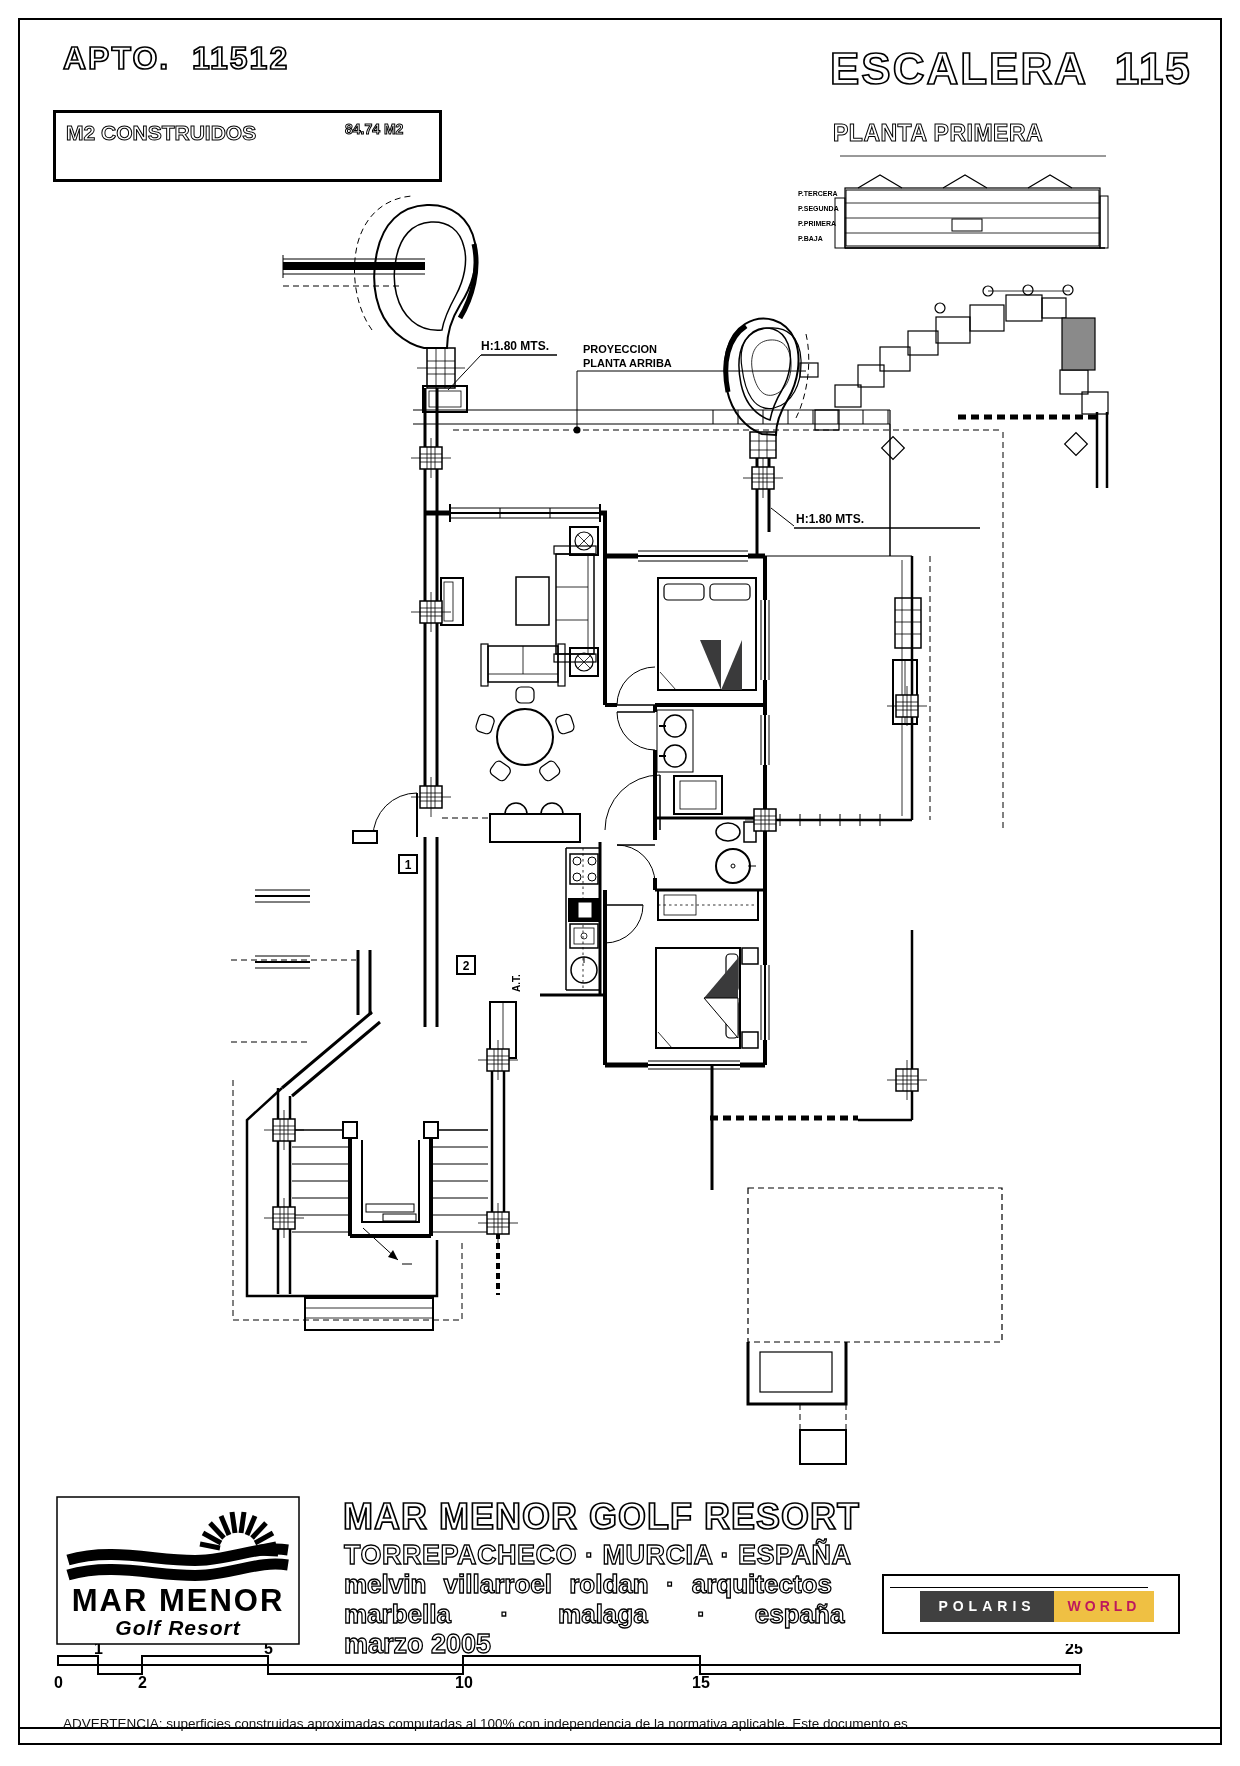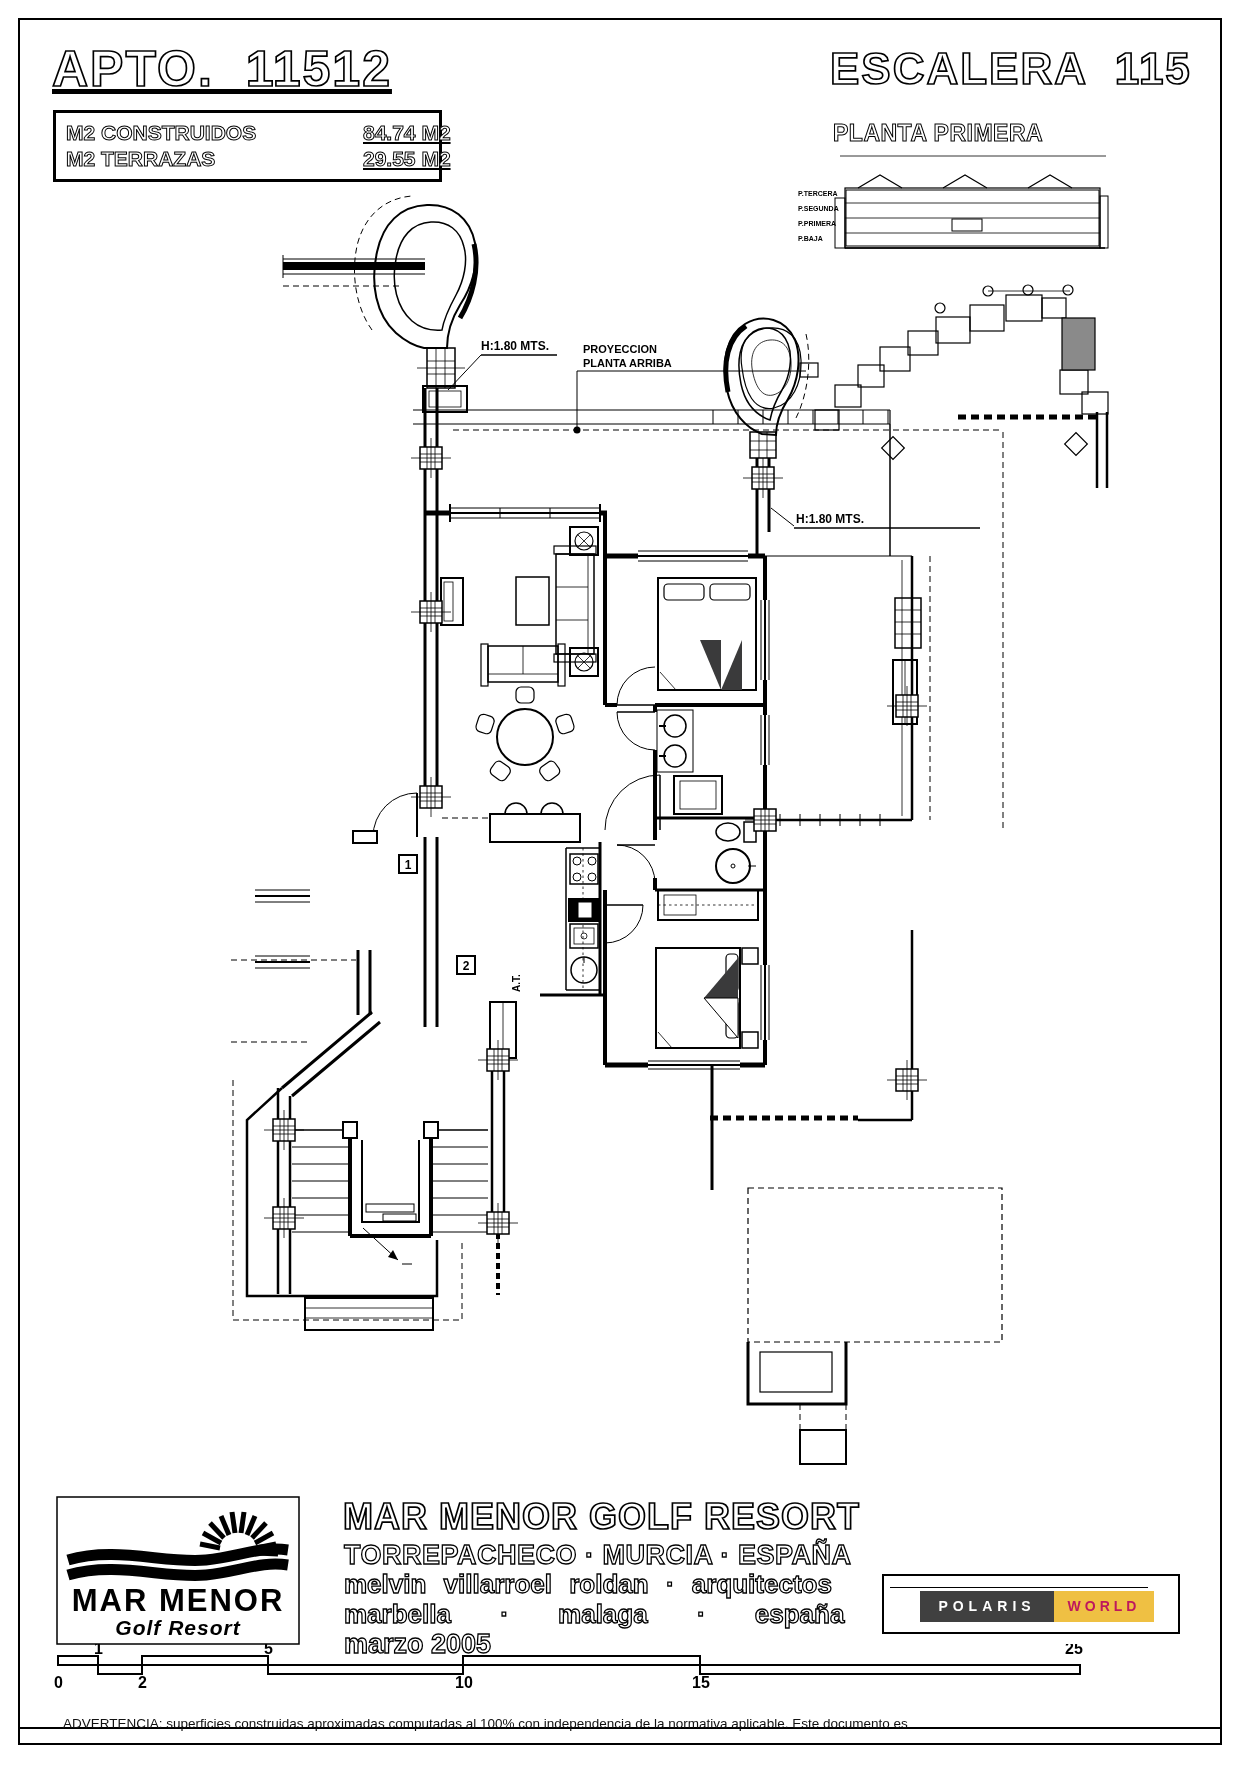--- a/index.html
+++ b/index.html
@@ -5,26 +5,26 @@
   html,body{margin:0;padding:0;background:#e8e8e8;}
   .sheet{position:relative;width:1240px;height:1766px;background:#fff;overflow:hidden;
          font-family:"Liberation Sans",sans-serif;}
   .abs{position:absolute;}
   
   .hollow-xl{color:#fff;-webkit-text-stroke:1.7px #000;font-weight:bold;white-space:pre;letter-spacing:2px;}
   .hollow-md{color:#fff;-webkit-text-stroke:1.3px #000;font-weight:bold;white-space:pre;}
   .hollow-sm{color:#fff;-webkit-text-stroke:1px #000;font-weight:bold;white-space:pre;}
   .frame{position:absolute;left:18px;top:18px;width:1200px;height:1723px;border:2px solid #000;}
   .frame-inner-line{position:absolute;left:18px;top:1727px;width:1204px;height:2px;background:#000;}
-  .title-left{left:52px;top:40px;font-size:50px;text-decoration:underline;}
+  .title-left{left:63px;top:40px;font-size:32px;}
   .title-right{left:830px;top:44px;font-size:44px;}
   .areas-box{left:53px;top:110px;width:383px;height:66px;border:3px solid #000;}
   .areas-row{position:absolute;left:0;width:100%;height:24px;}
   .areas-row .lbl{position:absolute;left:10px;font-size:21px;}
-  .areas-row .val{position:absolute;left:307px;font-size:21px;text-decoration:underline;}
+  .areas-row .val{position:absolute;left:289px;font-size:14px;}
   .planta{left:833px;top:120px;font-size:23px;letter-spacing:.5px;}
   .footer-line{white-space:pre;}
   .proj{left:343px;top:1496px;font-size:36px;letter-spacing:1px;}
   .loc{left:344px;top:1540px;font-size:27px;letter-spacing:.5px;}
   .arch{left:344px;top:1569px;font-size:26px;word-spacing:10px;}
   .cities{left:344px;top:1599px;font-size:26px;word-spacing:42px;}
   .datef{left:344px;top:1629px;font-size:27px;text-align:center;}
   .logo-box{left:56px;top:1496px;width:244px;height:149px;}
   .polaris{left:882px;top:1574px;width:294px;height:56px;border:2px solid #000;background:#fff;}
   .polaris .rule{position:absolute;left:6px;top:11px;width:258px;height:1px;background:#000;}
@@ -53,24 +53,20 @@
   <div class="frame"></div>
   <div class="frame-inner-line"></div>
 
   <div class="abs title-left hollow-xl">APTO.  11512</div>
   <div class="abs title-right hollow-xl">ESCALERA  115</div>
 
   <div class="abs areas-box">
     <div class="areas-row" style="top:8px;">
       <span class="lbl hollow-sm">M2 CONSTRUIDOS</span>
       <span class="val hollow-sm">84.74 M2</span>
-    </div>
-    <div class="areas-row" style="top:34px;">
-      <span class="lbl hollow-sm">M2 TERRAZAS</span>
-      <span class="val hollow-sm">29.55 M2</span>
     </div>
   </div>
 
   <div class="abs planta hollow-sm">PLANTA PRIMERA</div>
 
   <svg class="abs fp" style="left:740px;top:148px;" width="380" height="115" viewBox="0 0 380 115">
     <defs>
       <pattern id="win" width="25" height="15" patternUnits="userSpaceOnUse">
         <rect x="3" y="2" width="10" height="11" class="s08"></rect>
         <line x1="8" y1="2" x2="8" y2="13" class="s08"></line>

